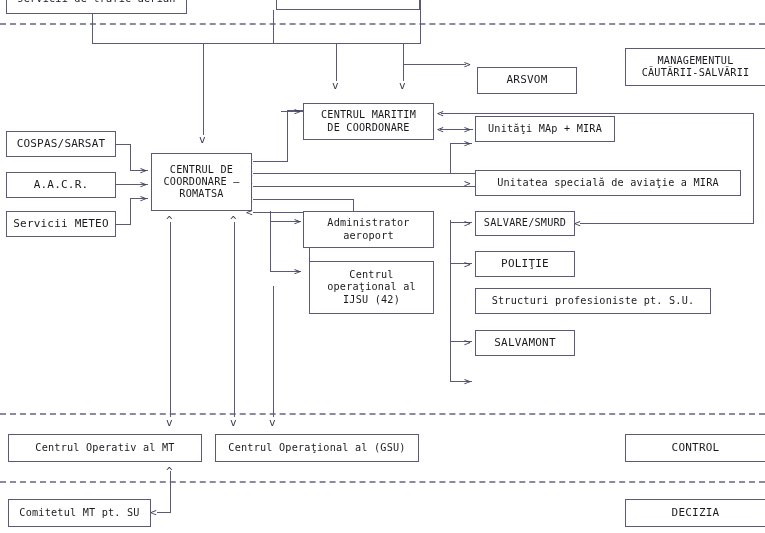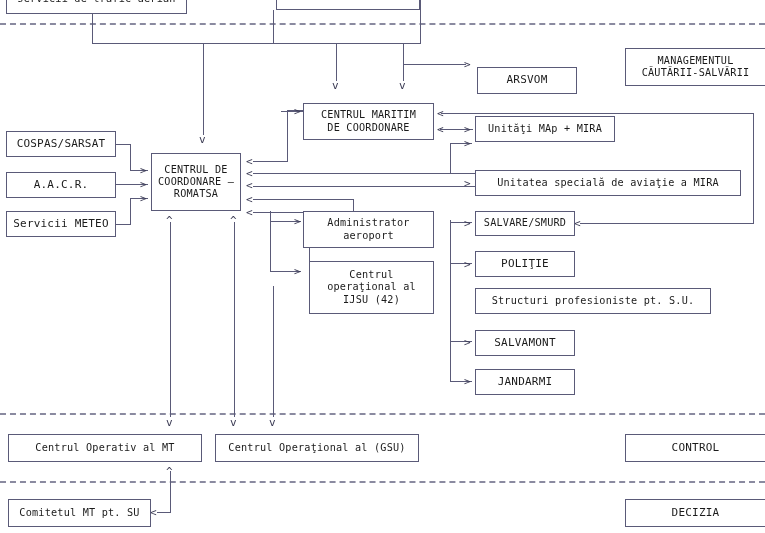--- a/index.html
+++ b/index.html
@@ -136,21 +136,21 @@
   <div class="ar" style="left:140px; top:165px;">&gt;</div>
 
   <div class="ln h" style="left:116px; top:184px; width:32px;"></div>
   <div class="ar" style="left:140px; top:179px;">&gt;</div>
 
   <div class="ln h" style="left:116px; top:224px; width:15px;"></div>
   <div class="ln v" style="left:130px; top:198px; height:27px;"></div>
   <div class="ln h" style="left:130px; top:198px; width:18px;"></div>
   <div class="ar" style="left:140px; top:193px;">&gt;</div>
 
-  <div class="node small" style="left:151px; top:153px; width:90px; height:58px;text-align:center;">CENTRUL DE
+  <div class="node small" style="left:151px; top:153px; width:101px; height:58px;text-align:center;">CENTRUL DE
 COORDONARE –
 ROMATSA</div>
 
   <div class="ar" style="left:246px; top:168px;">&lt;</div>
   <div class="ar" style="left:246px; top:180px;">&lt;</div>
   <div class="ar" style="left:246px; top:194px;">&lt;</div>
   <div class="ar" style="left:246px; top:207px;">&lt;</div>
 
   <div class="ln h" style="left:253px; top:173px; width:222px;"></div>
 
@@ -199,21 +199,20 @@
   <div class="ln h" style="left:450px; top:222px; width:22px;"></div>
   <div class="ln h" style="left:450px; top:263px; width:22px;"></div>
   <div class="ln h" style="left:450px; top:341px; width:22px;"></div>
   <div class="ln h" style="left:450px; top:381px; width:22px;"></div>
 
   <div class="node small" style="left:475px; top:288px; width:236px; height:26px;">Structuri profesioniste pt. S.U.</div>
 
   <div class="node" style="left:475px; top:330px; width:100px; height:26px;">SALVAMONT</div>
   <div class="ar" style="left:464px; top:337px;">&gt;</div>
 
-  <div class="node" style="left:475px; top:369px; width:100px; height:26px;">JANDARMI</div>
   <div class="ar" style="left:464px; top:376px;">&gt;</div>
 
   <div class="ln v" style="left:170px; top:222px; height:195px;"></div>
   <div class="ar" style="left:166px; top:417px;">v</div>
 
   <div class="ln v" style="left:234px; top:222px; height:195px;"></div>
   <div class="ar" style="left:230px; top:417px;">v</div>
 
   <div class="ln v" style="left:273px; top:286px; height:131px;"></div>
   <div class="ar" style="left:269px; top:417px;">v</div>

